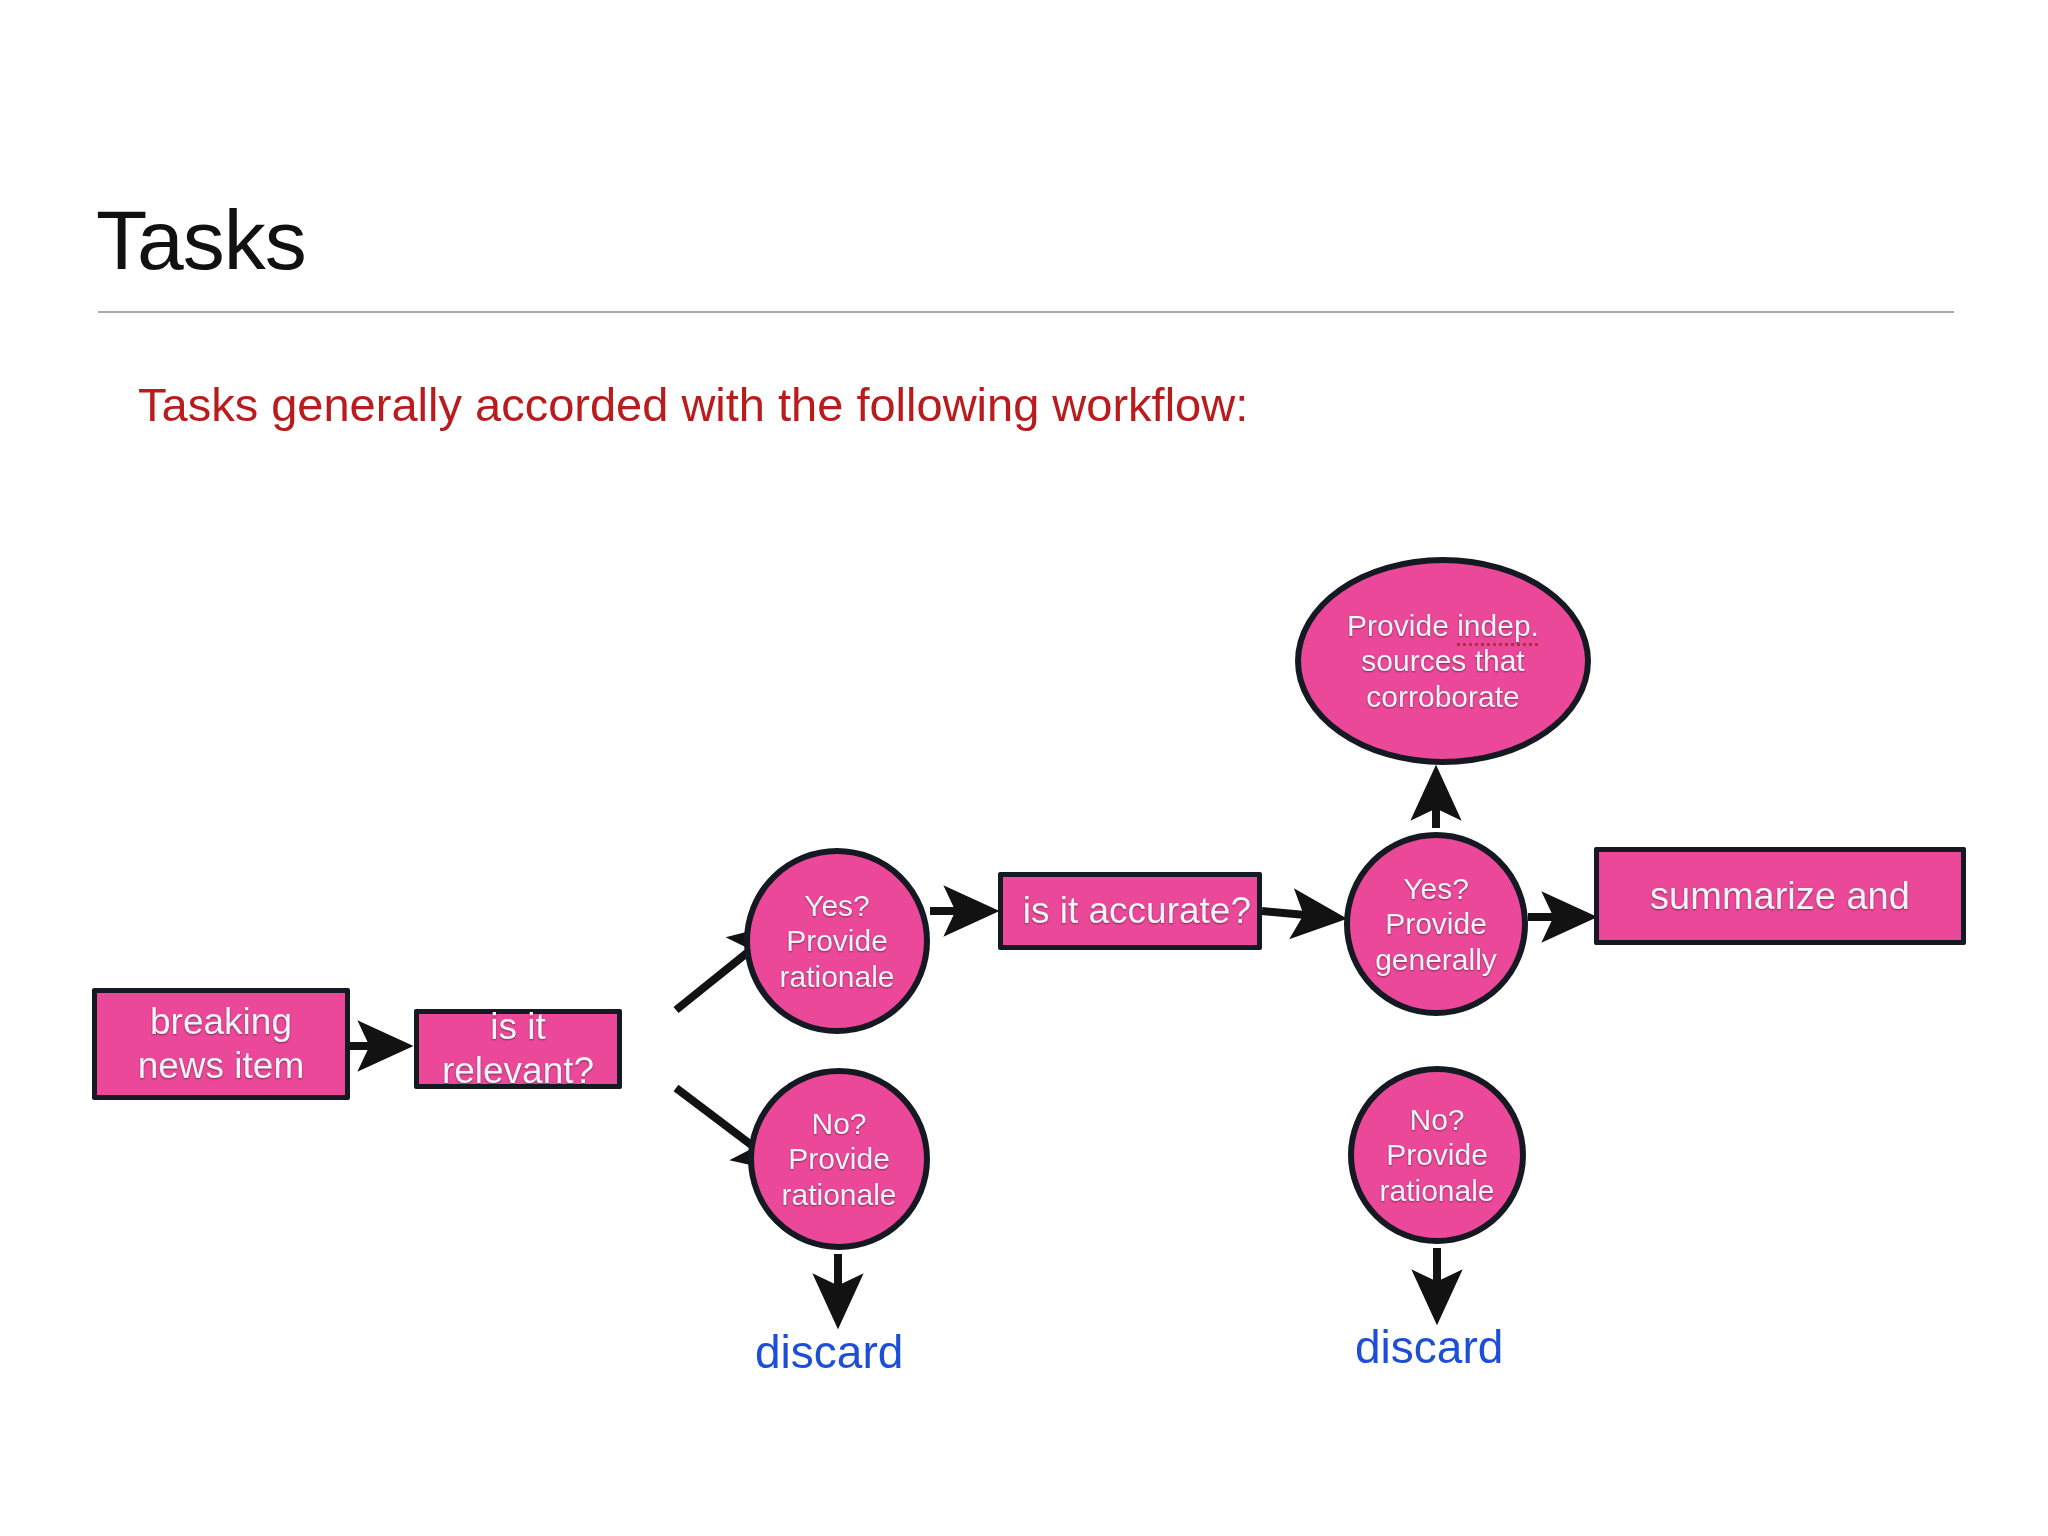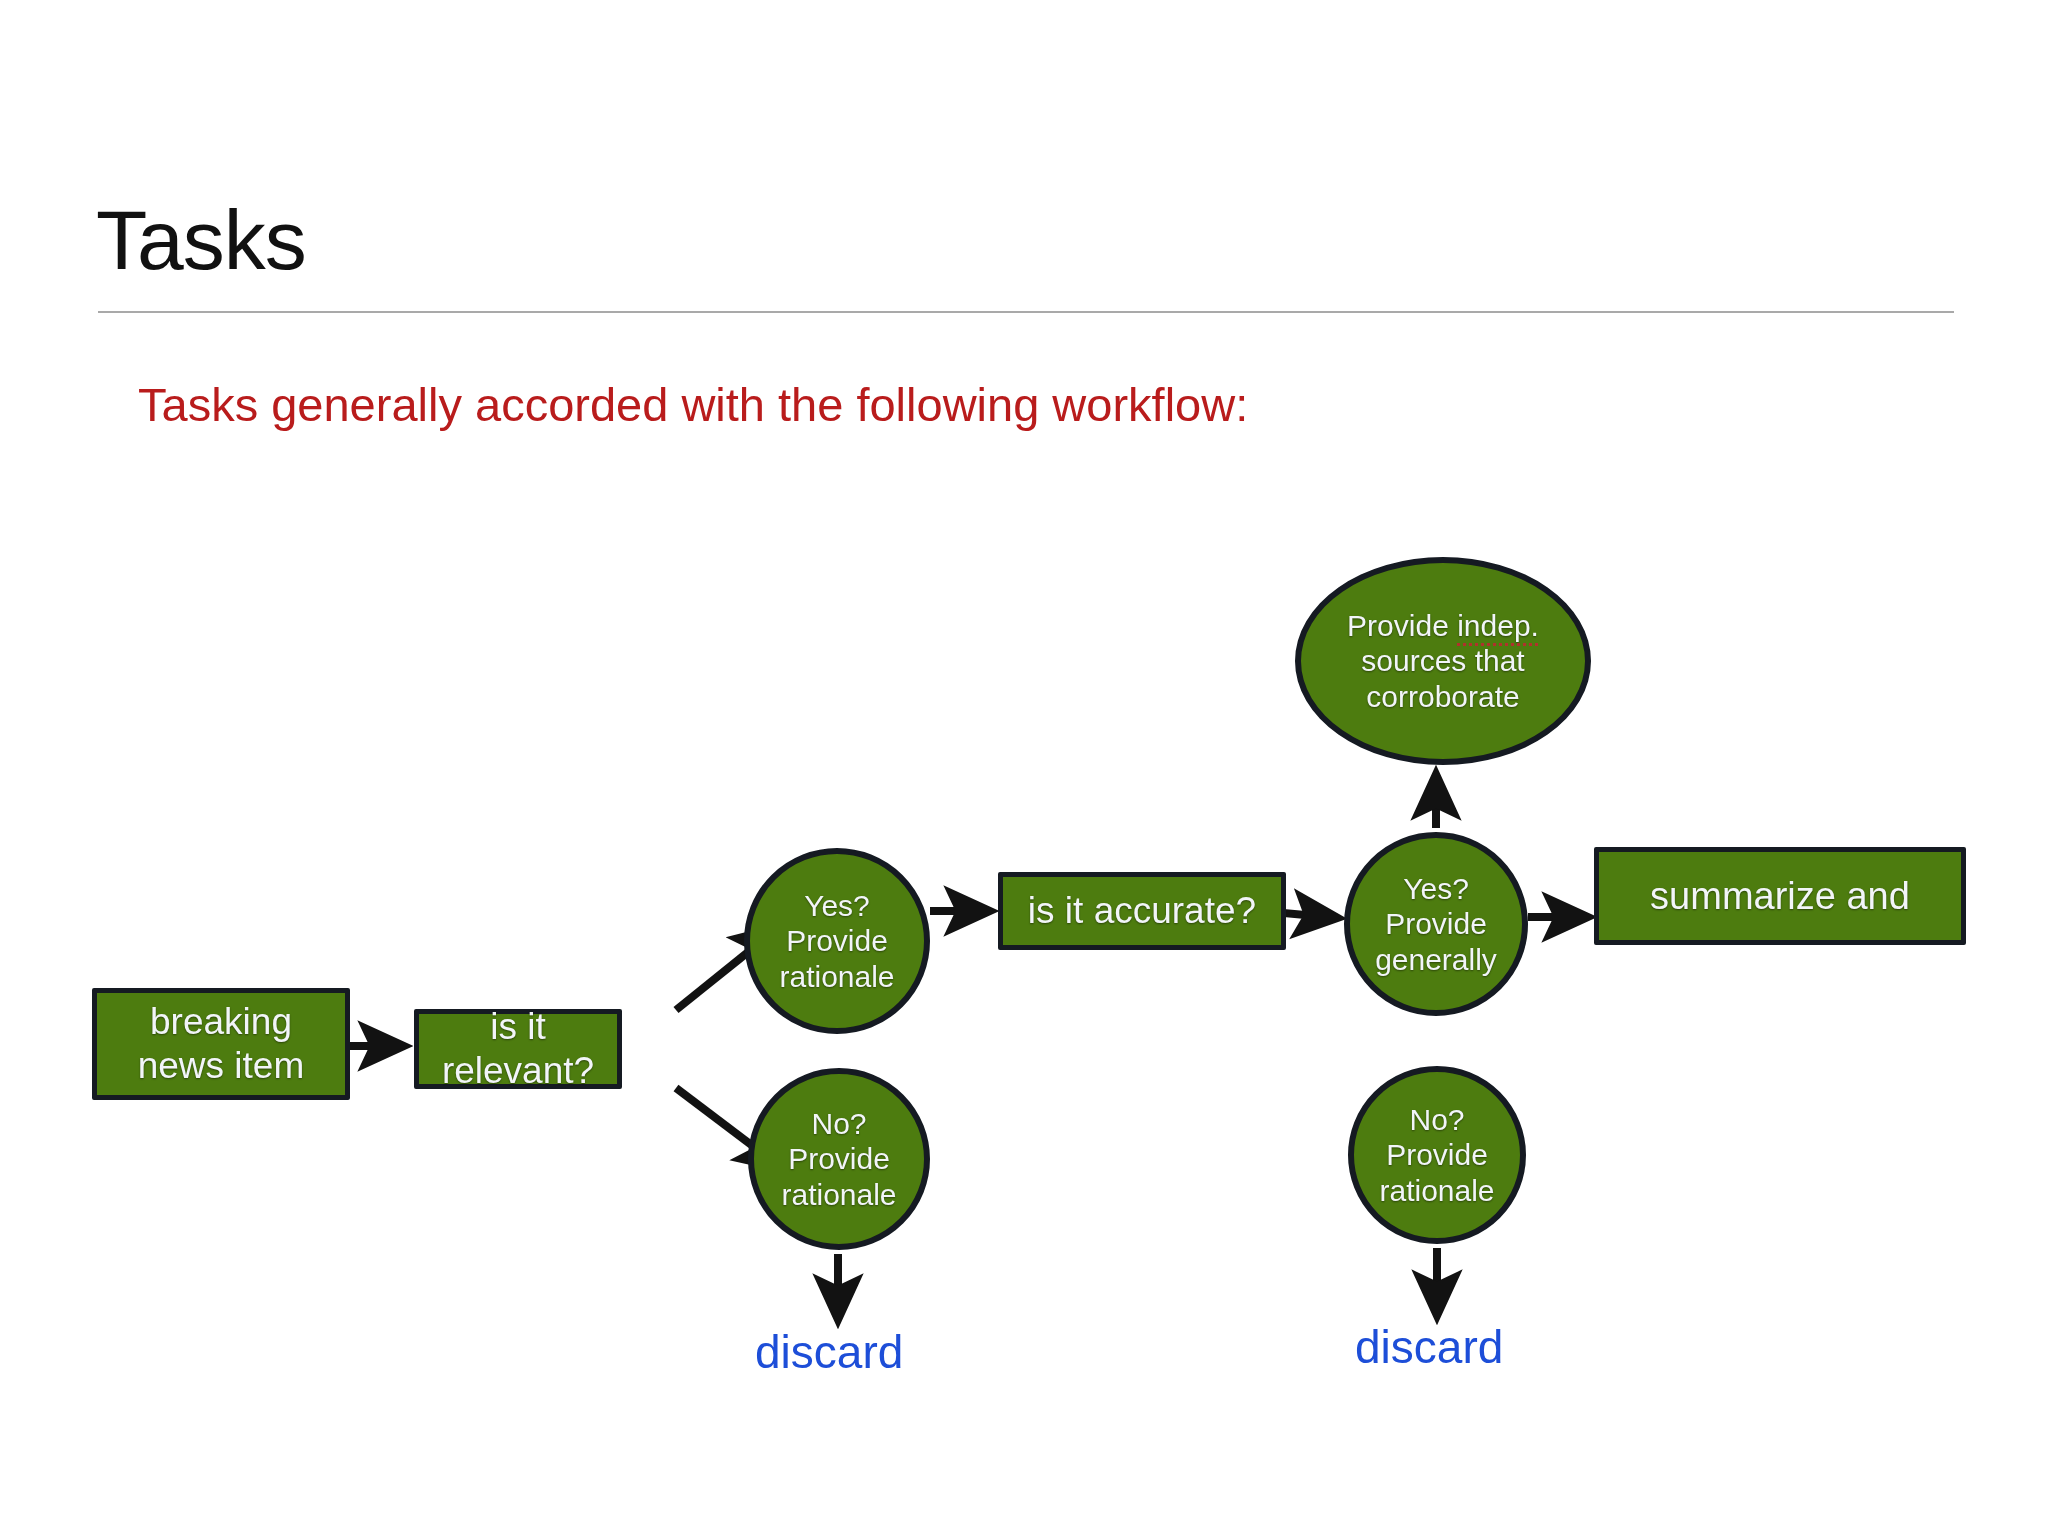--- a/index.html
+++ b/index.html
@@ -64,21 +64,21 @@
     top: 0;
     width: 2048px;
     height: 1536px;
     overflow: visible;
   }
 
   
   .node {
     position: absolute;
     box-sizing: border-box;
-    background: #4d7c0f;
+    background: #ec4899;
     border: 5px solid #151a22;
     display: flex;
     align-items: center;
     justify-content: center;
     text-align: center;
     color: #f2f5f8;
     font-family: "Liberation Sans", sans-serif;
     font-weight: 400;
     text-shadow: 0 1px 2px rgba(0,0,0,0.45);
     line-height: 1.18;
@@ -99,22 +99,23 @@
   }
   #node-yes-rationale {
     left: 744px; top: 848px; width: 186px; height: 186px;
     font-size: 30px;
   }
   #node-no-rationale-1 {
     left: 748px; top: 1068px; width: 182px; height: 182px;
     font-size: 30px;
   }
   #node-is-accurate {
-    left: 998px; top: 872px; width: 288px; height: 78px;
+    left: 998px; top: 872px; width: 264px; height: 78px;
     font-size: 37px;
+    justify-content: flex-end;
   }
   #node-yes-categories {
     left: 1344px; top: 832px; width: 184px; height: 184px;
     font-size: 30px;
   }
   #node-no-rationale-2 {
     left: 1348px; top: 1066px; width: 178px; height: 178px;
     font-size: 30px;
   }
   #node-provide-sources {

